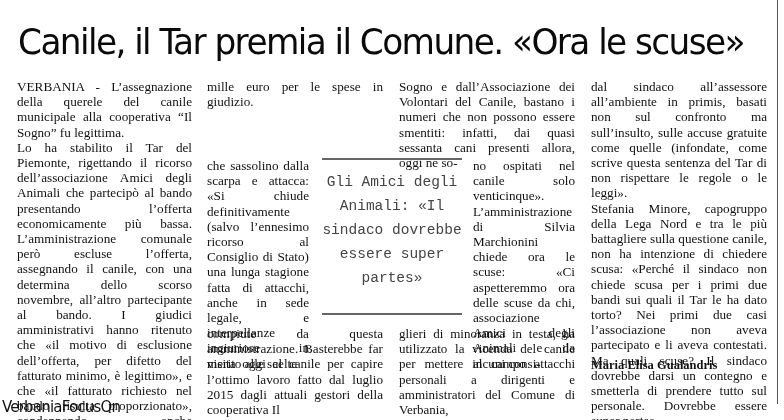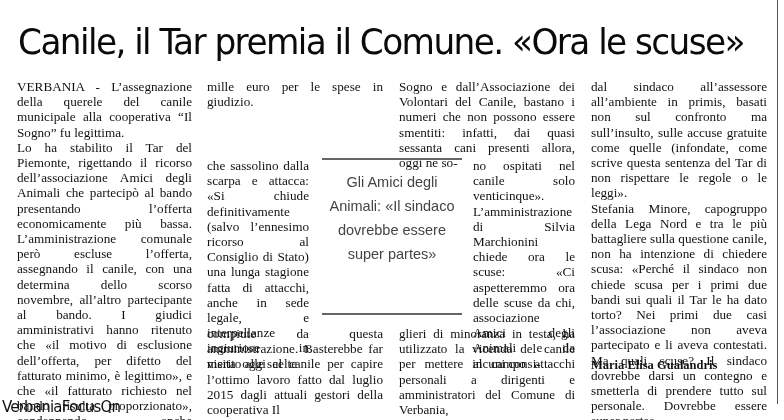--- a/index.html
+++ b/index.html
@@ -12,21 +12,21 @@
   .c2{left:207px;width:176px;}
   .c3{left:399px;width:176px;}
   .c4{left:591px;width:176px;}
   .dateline{font-weight:normal;}
   .narrow-left{position:absolute;left:207px;top:158px;width:102px;font-size:13.2px;line-height:15.2px;text-align:justify;}
   .narrow-right{position:absolute;left:473px;top:158px;width:102px;font-size:13.2px;line-height:15.2px;text-align:justify;}
   .c2b{position:absolute;left:207px;top:326px;width:176px;font-size:13.2px;line-height:15.2px;text-align:justify;}
   .c3b{position:absolute;left:399px;top:326px;width:176px;font-size:13px;line-height:15.2px;text-align:justify;}
   .pull{position:absolute;left:322px;top:158px;width:140px;height:156px;}
   .pull .rule{position:absolute;left:0;width:140px;height:2px;background:#666;}
-  .pull .txt{position:absolute;left:0;top:12px;width:140px;text-align:center;font-family:Liberation Sans, sans-serif;font-size:14.5px;line-height:24px;color:#444;}
+  .pull .txt{position:absolute;left:0;top:12px;width:140px;text-align:center;font-family:Liberation Mono, monospace;font-size:14.5px;line-height:24px;color:#444;}
   .byline{position:absolute;left:591px;top:358px;width:176px;text-align:left;font-weight:bold;font-size:12.5px;}
   .logo{position:absolute;left:2px;top:398px;font-family:"DejaVu Sans",sans-serif;font-size:15px;letter-spacing:-0.8px;color:#111;}
 </style>
 </head>
 <body>
 
 <div class="vline"></div>
 
 <h1 class="headline" style="margin:0;font-weight:normal;">Canile, il Tar premia il Comune. «Ora le scuse»</h1>
 

